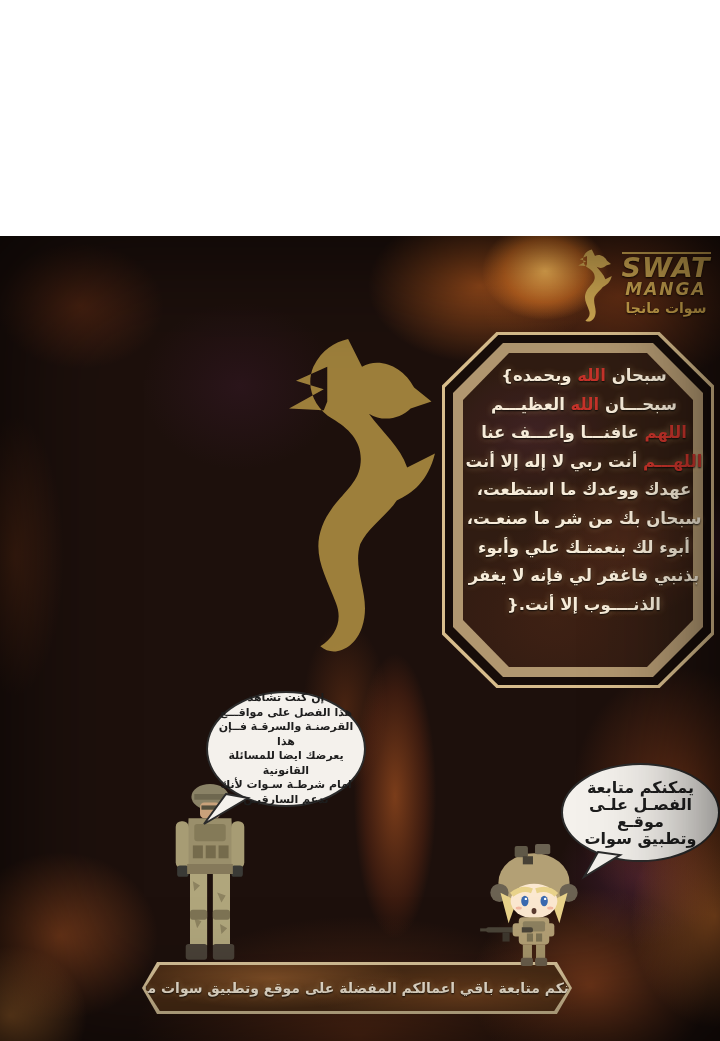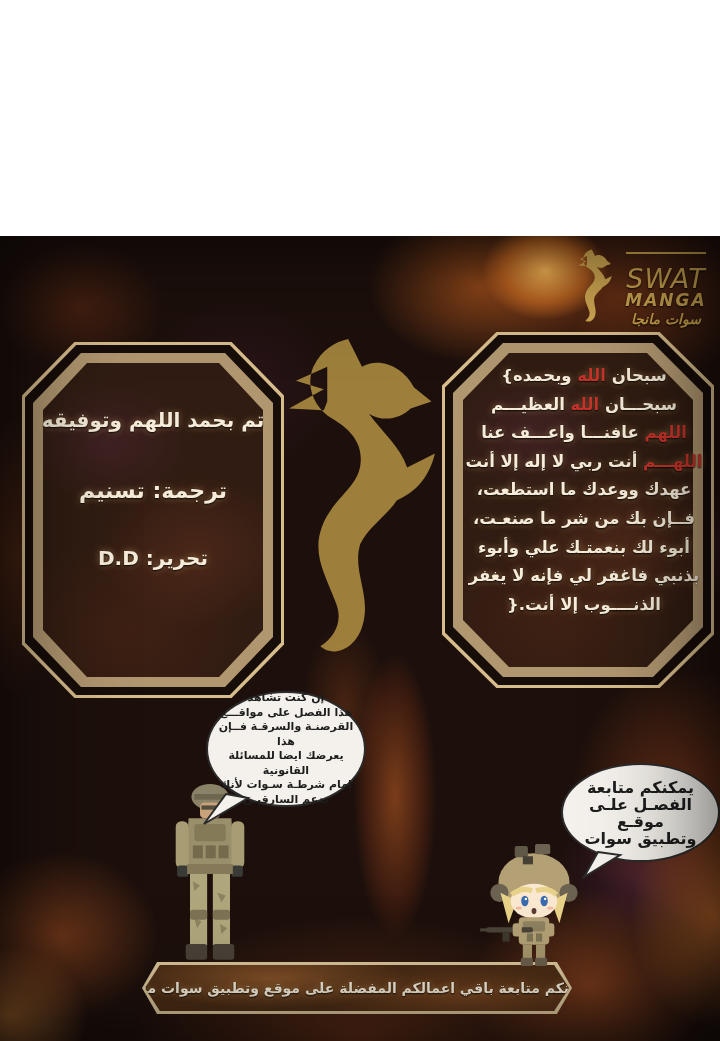--- a/index.html
+++ b/index.html
@@ -25,25 +25,25 @@
       radial-gradient(120px 100px at 640px 640px, rgba(150,60,140,.25), transparent 70%),
       radial-gradient(140px 120px at 240px 150px, rgba(110,45,100,.16), transparent 70%),
       #1d100c;
   }
   .vignette{position:absolute;inset:0;box-shadow:inset 0 0 120px rgba(0,0,0,.75);pointer-events:none;}
 
   
   .logo{position:absolute;left:574px;top:10px;width:142px;height:92px;}
   .logo-dragon{position:absolute;left:0;top:2px;width:42px;height:76px;}
   .logo-text{position:absolute;left:44px;top:6px;width:96px;text-align:center;color:#cfa852;}
-  .swat{font-size:27px;font-weight:normal;font-style:italic;letter-spacing:1px;line-height:26px;
-        text-shadow:0 1px 2px rgba(0,0,0,.8);border-top:2px solid #cfa852;display:inline-block;padding-top:12px;}
+  .swat{font-size:27px;font-weight:bold;font-style:italic;letter-spacing:1px;line-height:26px;
+        text-shadow:0 1px 2px rgba(0,0,0,.8);border-top:2px solid #cfa852;display:inline-block;padding-top:1px;}
   .mangaword{font-size:17px;font-weight:bold;font-style:italic;letter-spacing:2px;line-height:16px;
         text-shadow:0 1px 2px rgba(0,0,0,.8);}
-  .logo-ar{font-size:14px;font-weight:bold;margin-top:3px;color:#c9a24b;text-shadow:0 1px 2px rgba(0,0,0,.8);font-style:italic;}
+  .logo-ar{font-size:14px;font-weight:bold;margin-top:3px;color:#c9a24b;text-shadow:0 1px 2px rgba(0,0,0,.8);}
 
   
   .dragon-mark{position:absolute;left:272px;top:96px;width:180px;height:330px;opacity:.92;}
 
   
   .octa{clip-path:polygon(20% 0,80% 0,100% 15%,100% 85%,80% 100%,20% 100%,0 85%,0 15%);}
   .frame{position:absolute;background:#d8bd8c;}
   .frame .f2{position:absolute;inset:3px;background:#170d09;}
   .frame .f3{position:absolute;inset:8px;background:#cdb183;opacity:.85;}
   .frame .f4{position:absolute;inset:10px;
@@ -115,44 +115,34 @@
     <svg class="logo-dragon" viewBox="0 0 100 190">
       <use href="#dragonPath" fill="#cfa852"></use>
     </svg>
     <div class="logo-text">
       <div><span class="swat">SWAT</span></div>
       <div class="mangaword">MANGA</div>
       <div class="logo-ar">سوات مانجا</div>
     </div>
   </div>
 
-  <div class="frame frame-left octa">
-    <div class="f2 octa">
-        <div class="f3 octa">
-          <div class="f4 octa"></div>
-        </div>
-      </div>
-    <div class="credit-line cl1 cream">تم بحمد اللهم وتوفيقه</div>
-    <div class="credit-line cl2 cream">ترجمة: تسنيم</div>
-    <div class="credit-line cl3 cream">تحرير: D.D</div>
-  </div>
 
   <div class="frame frame-right octa">
     <div class="f2 octa">
         <div class="f3 octa">
           <div class="f4 octa"></div>
         </div>
       </div>
     <div class="dua cream">
         <div class="dua-line"><span>سبحان </span><span class="red">الله</span><span> وبحمده</span><span class="ltr">{</span></div>
         <div class="dua-line"><span>سبحـــان </span><span class="red">الله</span><span> العظيـــم</span></div>
         <div class="dua-line"><span class="red">اللهم</span><span> عافنـــا واعـــف عنا</span></div>
         <div class="dua-line"><span class="red">اللهـــم</span><span> أنت ربي لا إله إلا أنت</span></div>
         <div class="dua-line"><span>عهدك ووعدك ما استطعت،</span></div>
-        <div class="dua-line"><span>فــإن بك من شر ما صنعـت،</span></div>
+        <div class="dua-line"><span>سبحان بك من شر ما صنعـت،</span></div>
         <div class="dua-line"><span>أبوء لك بنعمتـك علي وأبوء</span></div>
         <div class="dua-line"><span>بذنبي فاغفر لي فإنه لا يغفر</span></div>
         <div class="dua-line"><span>الذنــــوب إلا أنت.</span><span class="ltr">}</span></div>
       </div>
   </div>
 
   <div class="banner">
     <div class="b2">
       <div class="banner-text">يمكنكم متابعة باقي اعمالكم المفضلة على موقع وتطبيق سوات مانجا</div>
     </div>

